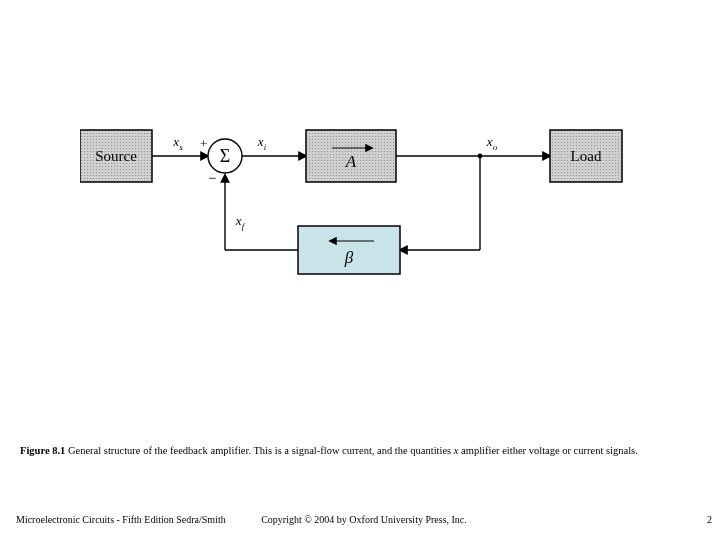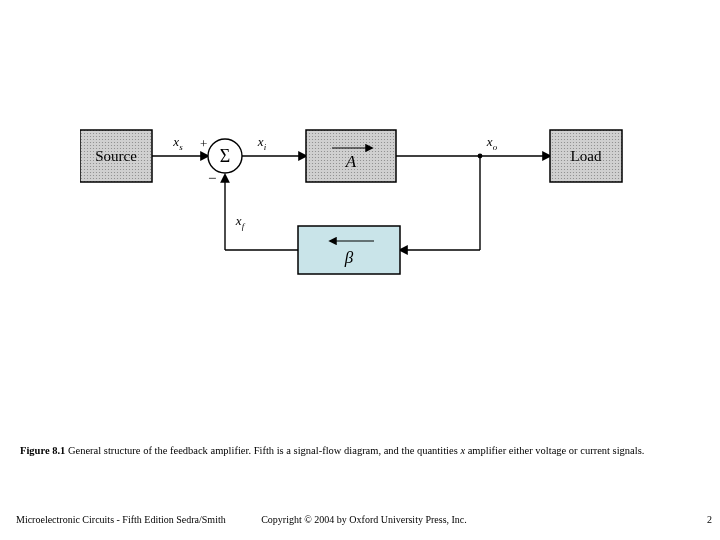--- a/index.html
+++ b/index.html
@@ -123,20 +123,20 @@
   <line x1="145" y1="130" x2="145" y2="55" stroke="#000" stroke-width="1.4" marker-end="url(#arr)"></line>
   <g>
     <text x="160" y="105" font-size="13" font-style="italic" text-anchor="middle">
       <tspan>x</tspan><tspan dy="4" font-size="9">f</tspan>
     </text>
   </g>
 </svg>
 </div>
 
 <div class="caption">
-  <b>Figure 8.1</b><span>  General structure of the feedback amplifier. Fifth is a signal-flow diagram, and the quantities </span><i>x</i><span> amplifier either voltage or current signals.</span>
+  <b>Figure 8.1</b><span>  General structure of the feedback amplifier. This is a signal-flow current, and the quantities </span><i>x</i><span> amplifier either voltage or current signals.</span>
 </div>
 
 <div class="footer">
   <span class="left">Microelectronic Circuits - Fifth Edition    Sedra/Smith</span>
   <span class="center">Copyright © 2004 by Oxford University Press, Inc.</span>
   <span class="right">2</span>
 </div>
 
 </body></html>

